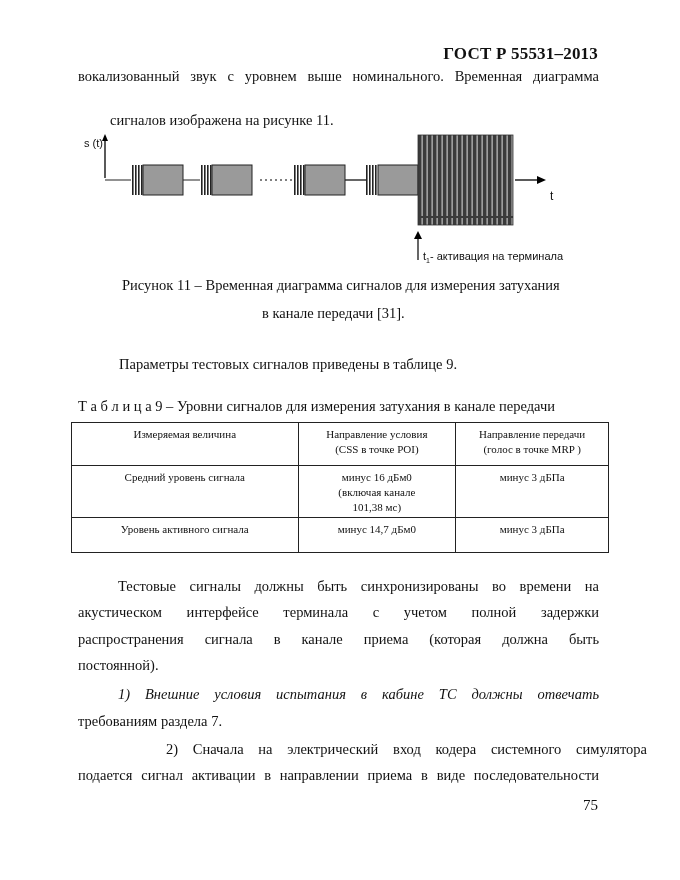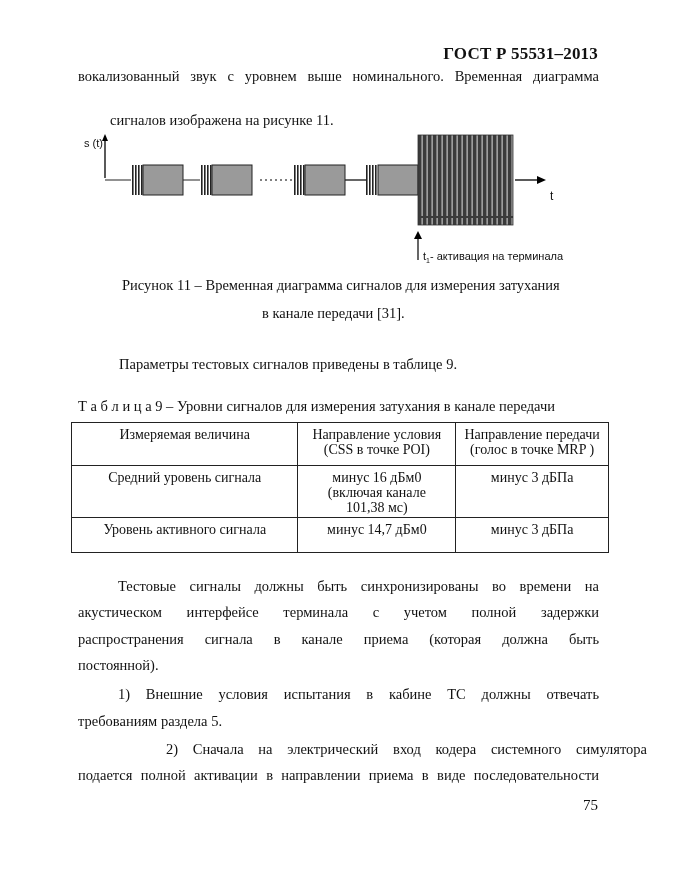--- a/index.html
+++ b/index.html
@@ -6,21 +6,21 @@
   body { width:680px; height:880px; position:relative; overflow:hidden;
          font-family:"Liberation Serif", "DejaVu Serif", serif; color:#111; }
   .abs { position:absolute; }
   .header { right:82px; top:44px; font-size:17px; font-weight:bold; letter-spacing:0.2px; }
   .line { position:absolute; left:78px; width:521px; font-size:14.5px; white-space:nowrap; }
   .justify { text-align:justify; text-align-last:justify; white-space:normal; }
   .diagram { left:78px; top:128px; width:522px; height:140px; }
   .caption { font-size:14.5px; white-space:nowrap; }
   .tbl-title { left:78px; top:398px; font-size:14.5px; white-space:nowrap; }
   table.data { position:absolute; left:71px; top:422px; width:538px;
-    border-collapse:collapse; font-size:14px; }
+    border-collapse:collapse; font-size:11px; }
   table.data td { border:1.5px solid #222; vertical-align:top; text-align:center;
     padding:4px 4px 2px 4px; line-height:15px; }
   table.data tr.hdr td { height:36px; }
   table.data tr.r1 td { height:44px; }
   table.data tr.r2 td { height:28px; }
   .pagenum { right:82px; top:797px; font-size:15px; }
   .sans { font-family:"Liberation Sans", "DejaVu Sans", sans-serif; }
 </style>
 </head>
 <body>
@@ -135,19 +135,19 @@
     <td>минус  3 дБПа</td>
   </tr>
 </tbody>
   </table>
 
 <div class="line justify" style="top:578px; left:118px; width:481px;">Тестовые сигналы должны быть синхронизированы во времени на</div>
 <div class="line justify" style="top:604px;">акустическом интерфейсе терминала с учетом полной задержки</div>
 <div class="line justify" style="top:631px;">распространения сигнала в канале приема (которая должна быть</div>
 <div class="line" style="top:657px;">постоянной).</div>
 
-<div class="line justify" style="top:686px; left:118px; width:481px;">1) Внешние условия испытания в кабине ТС должны отвечать</div>
-<div class="line" style="top:713px;">требованиям раздела 5.</div>
+<div class="line justify" style="top:686px; left:118px; width:481px;font-style:italic;">1) Внешние условия испытания в кабине ТС должны отвечать</div>
+<div class="line" style="top:713px;">требованиям раздела 7.</div>
 
 <div class="line justify" style="top:741px; left:118px; width:481px;margin-left:48px;">2) Сначала на электрический вход кодера системного симулятора</div>
-<div class="line justify" style="top:767px;">подается полной активации в направлении приема в виде последовательности</div>
+<div class="line justify" style="top:767px;">подается сигнал активации в направлении приема в виде последовательности</div>
 
 <div class="abs pagenum">75</div>
 
 </body></html>

